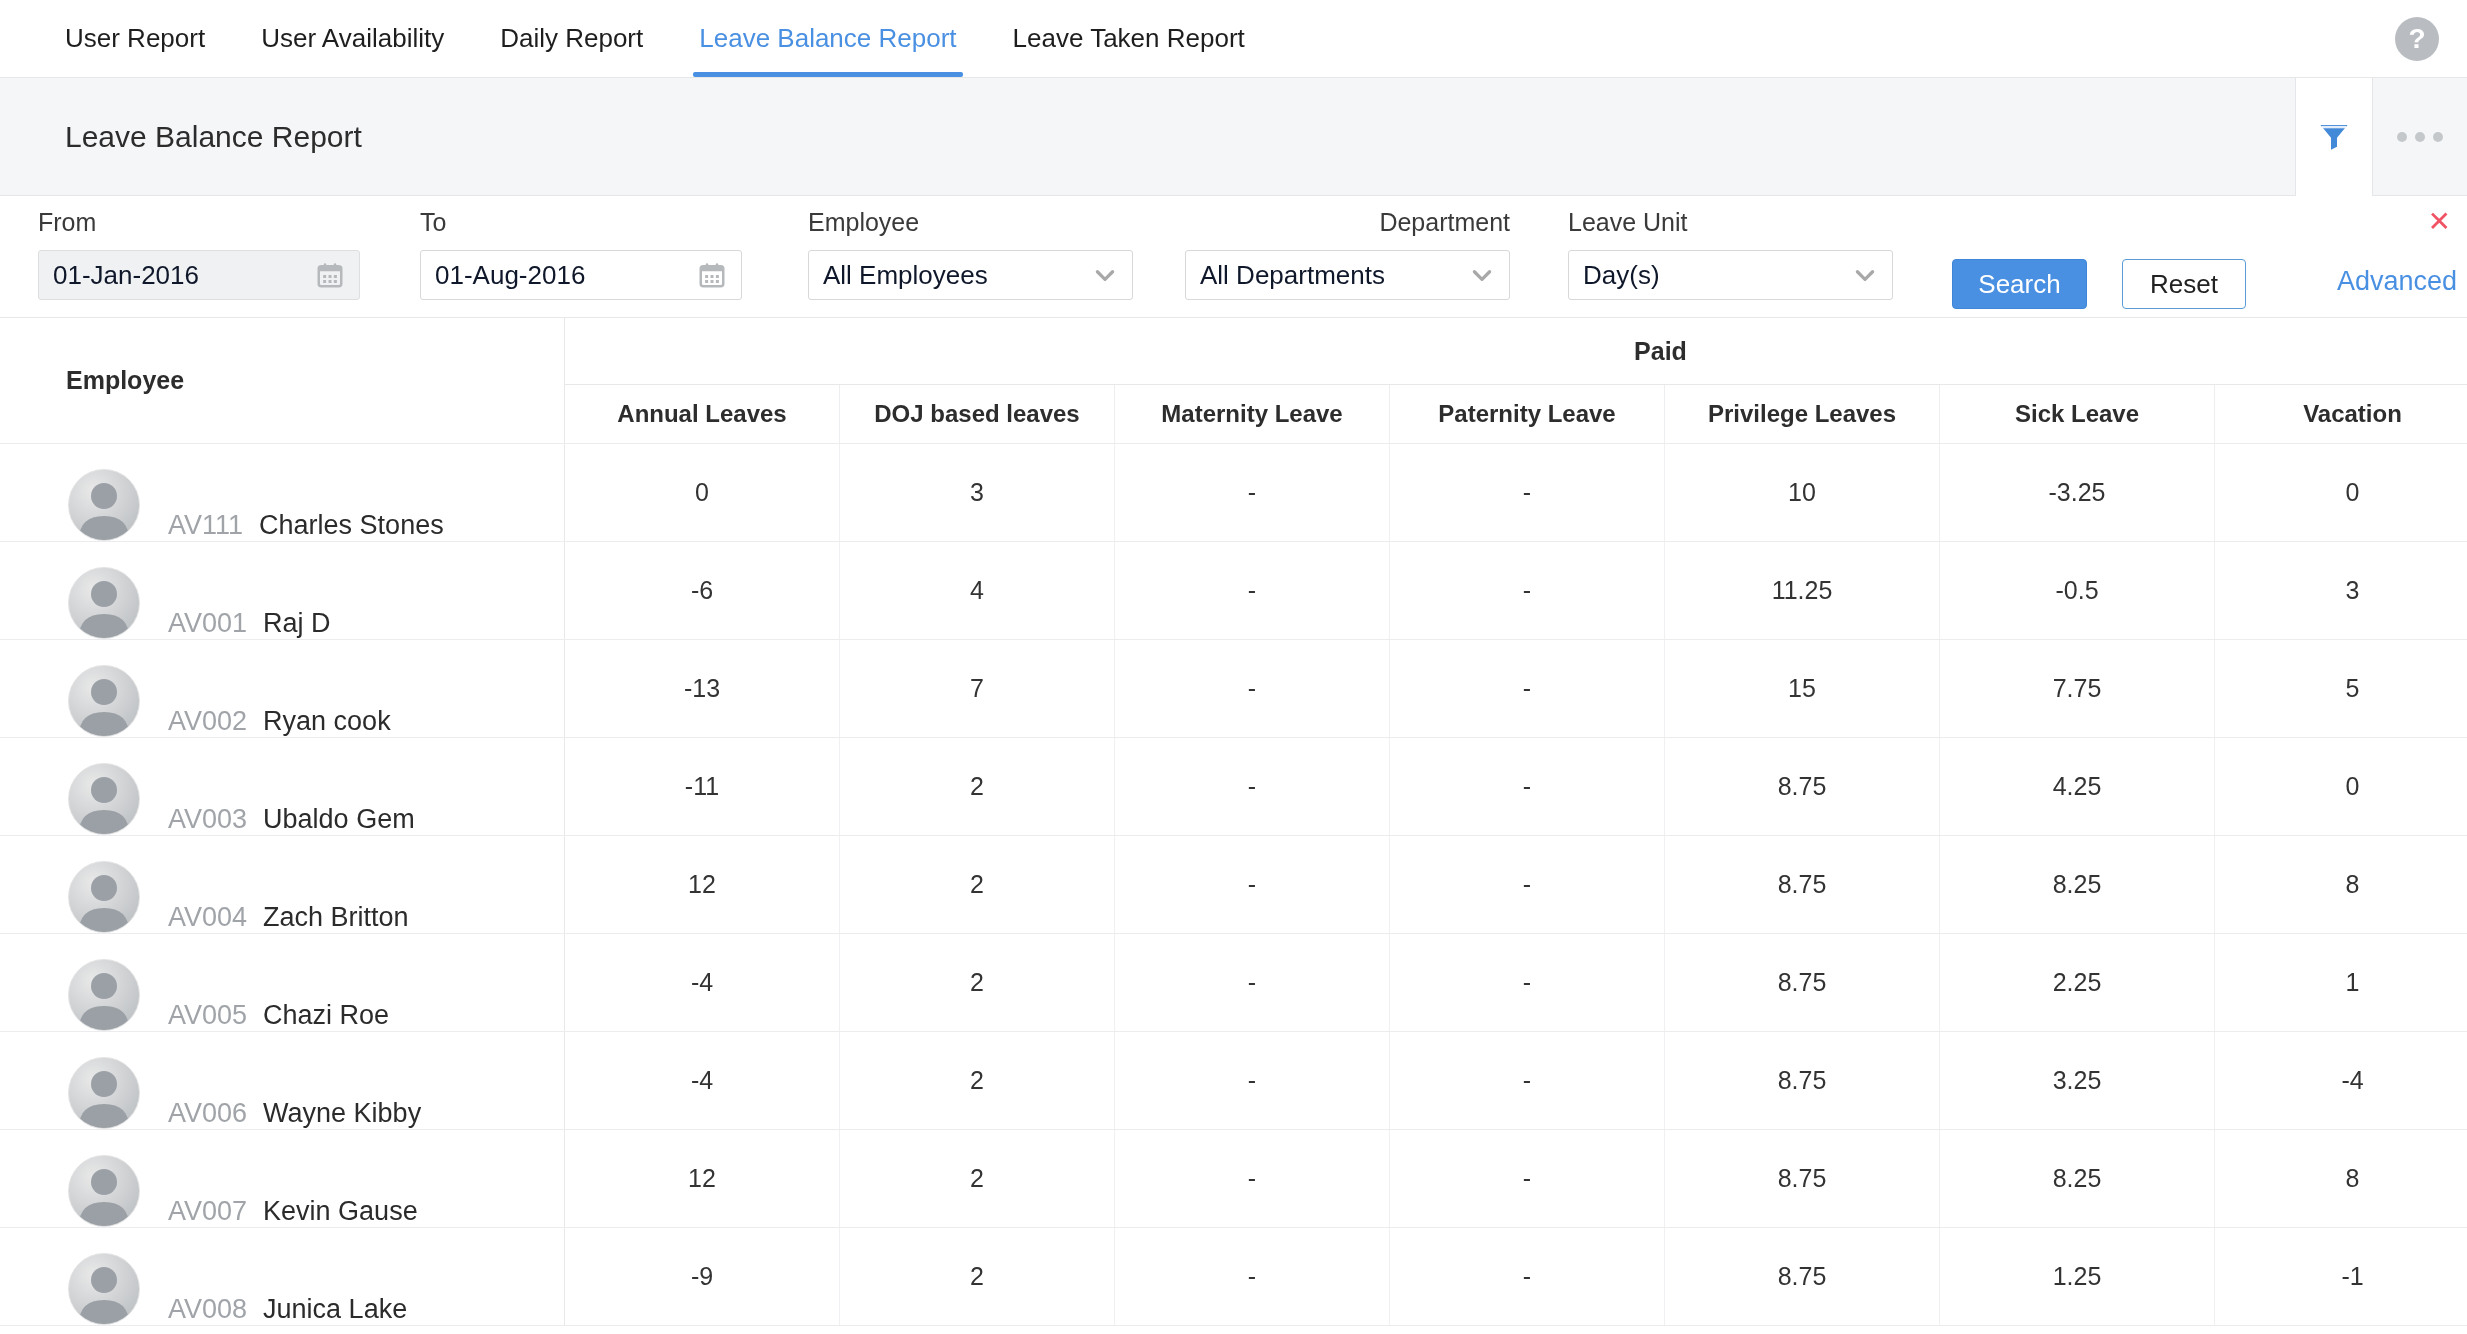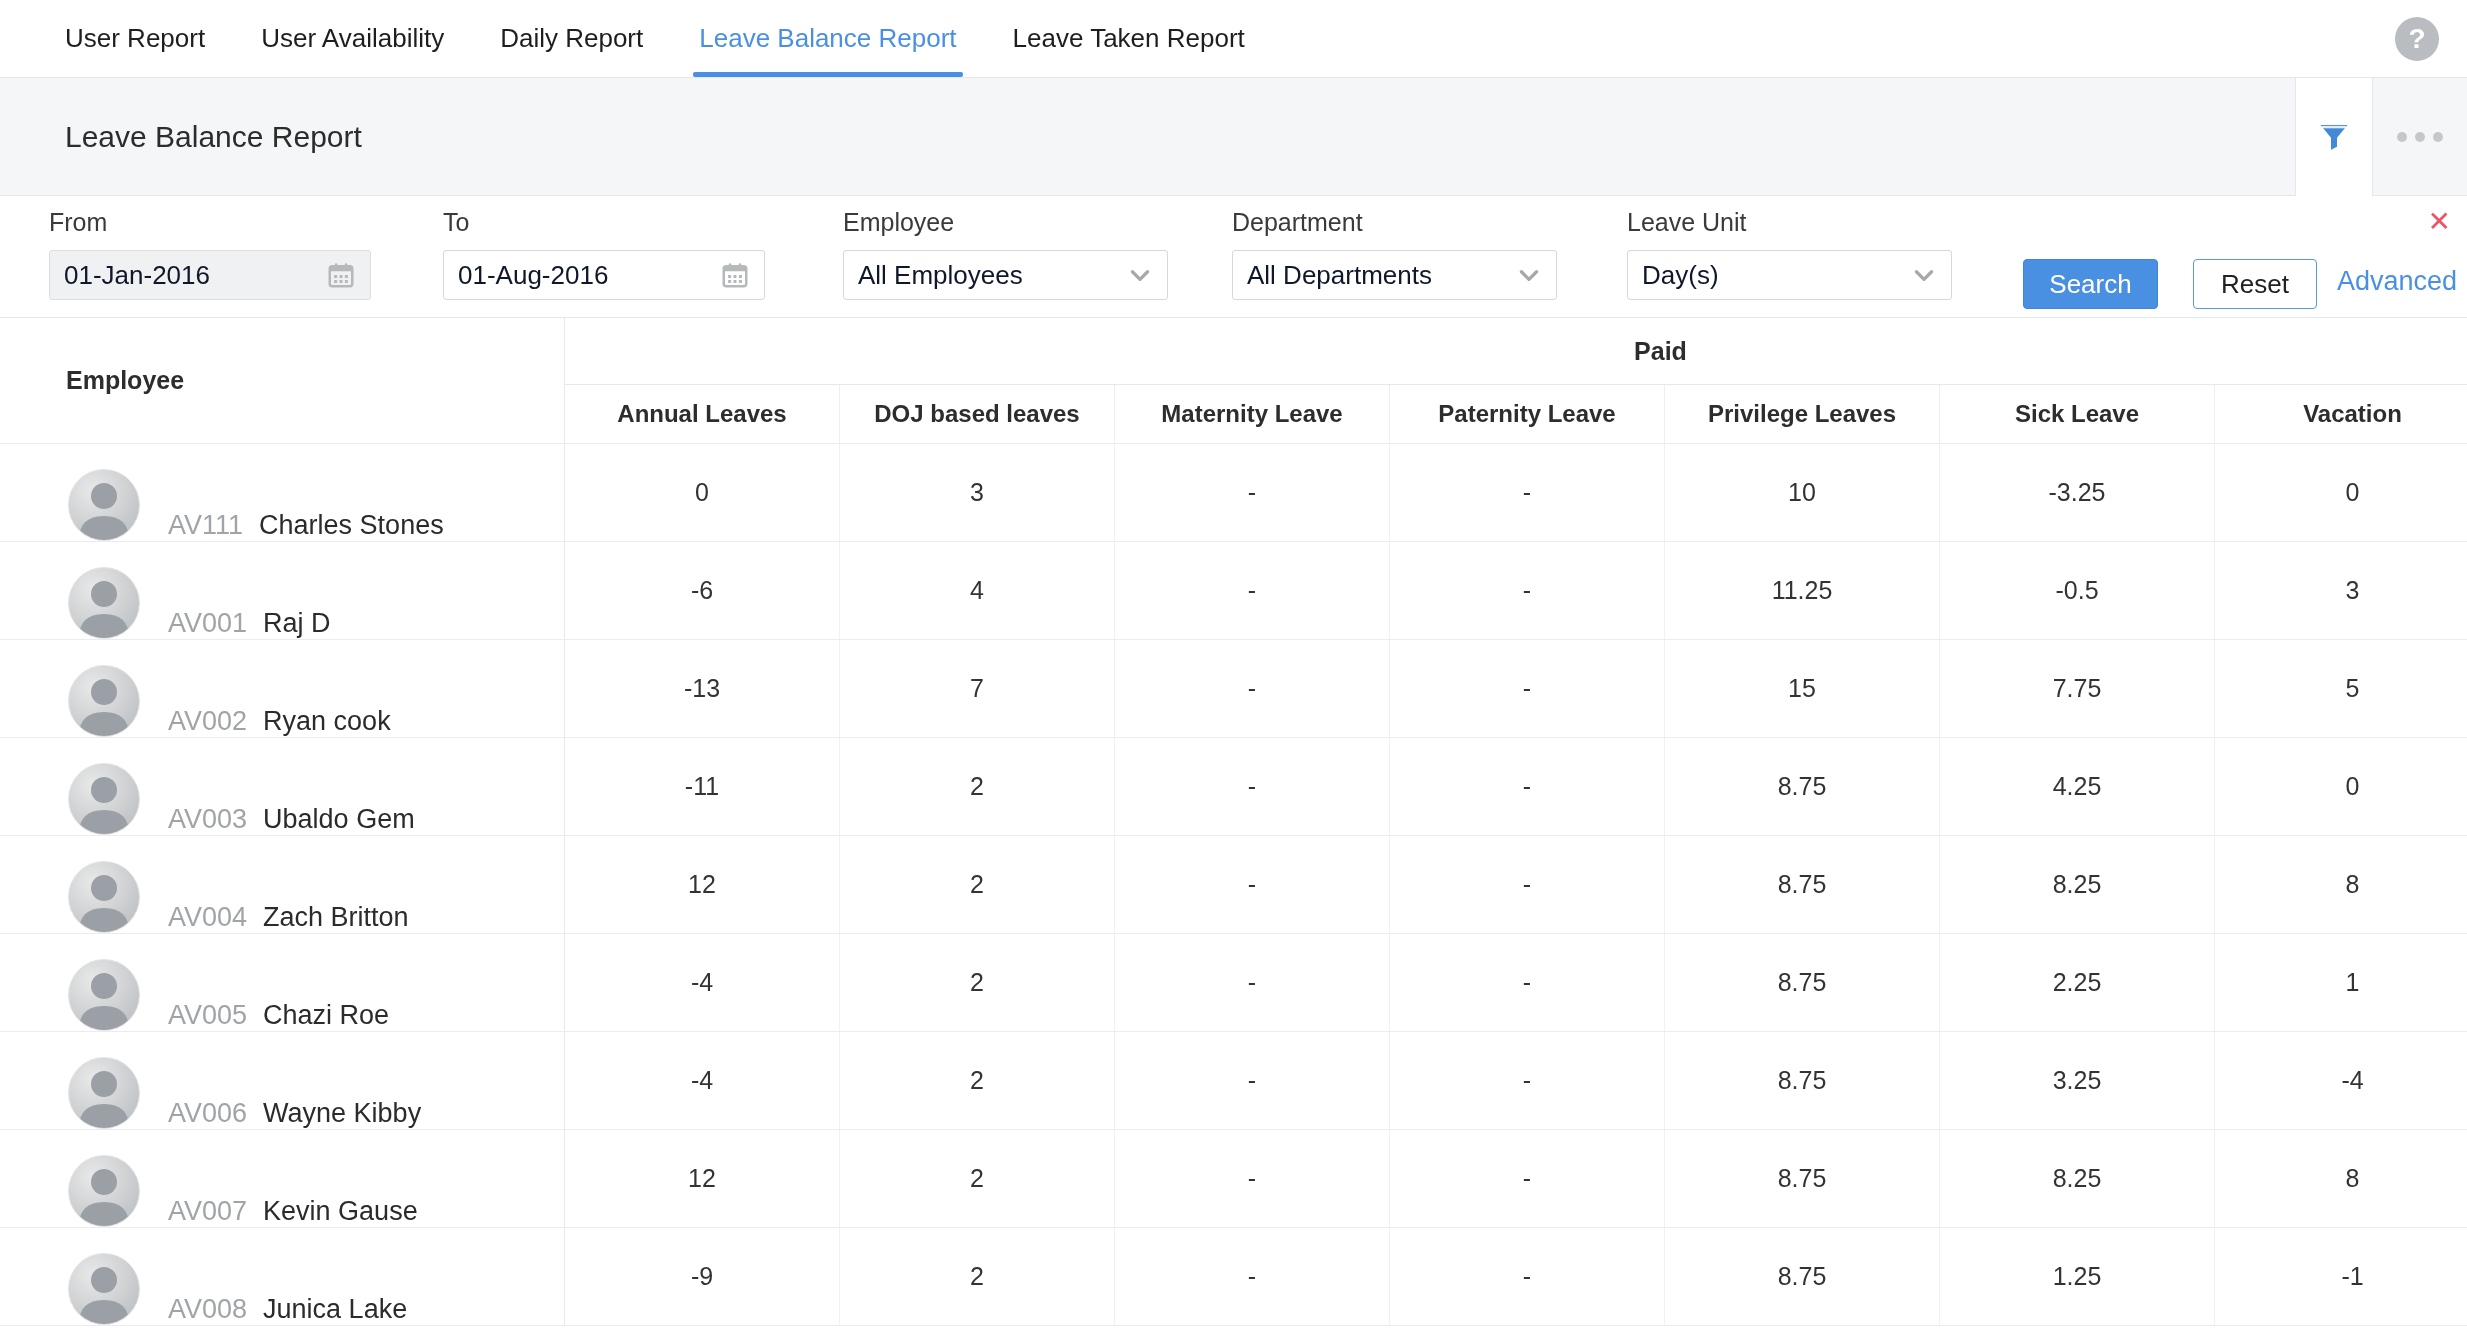--- a/index.html
+++ b/index.html
@@ -52,37 +52,37 @@
     width:94px; height:118px;
     display:flex; align-items:center; justify-content:center;
     gap:8px; cursor:pointer;
   }
   .dot { width:10px; height:10px; border-radius:50%; background:#c5c8cb; }
 
   
   .filterbar {
     position:relative; height:122px; background:#fff;
     border-bottom:1px solid #e6e8ea;
-    display:flex; align-items:flex-start; padding:12px 0 0 49px;gap:12px;
+    display:flex; align-items:flex-start; padding:12px 0 0 38px;
   }
   .field { display:flex; flex-direction:column; }
   .field-label { font-size:25px; color:#3a3a3a; margin-bottom:13px; }
   .control {
     height:50px; display:flex; align-items:center;
     border:1px solid #d8d8d8; border-radius:3px; background:#fff;
     font-size:26px; color:#0f172a; padding:0 14px; cursor:pointer;
     justify-content:space-between;
   }
   .date-input { width:322px; }
   .date-input.muted { background:#f0f1f2; border-color:#dcdedf; }
   .select { width:325px; }
   .f-from { margin-right:60px; }
   .f-to { margin-right:66px; }
   .f-emp { margin-right:52px; }
-  .f-dep { margin-right:58px; }
+  .f-dep { margin-right:58px;align-items:flex-end; }
   .f-unit { margin-right:59px; }
   .btn-row { display:flex; align-items:flex-end; height:101px; }
   .btn {
     height:50px; border-radius:4px; font-size:26px;
     display:flex; align-items:center; justify-content:center; cursor:pointer;
   }
   .btn-search { width:135px; background:#4a90e2; border:1px solid #3f86d8; color:#fff; margin-right:35px; }
   .btn-reset { width:124px; background:#fff; border:1px solid #5b9bd5; color:#222; }
   .close-x {
     position:absolute; top:12px; right:16px;

